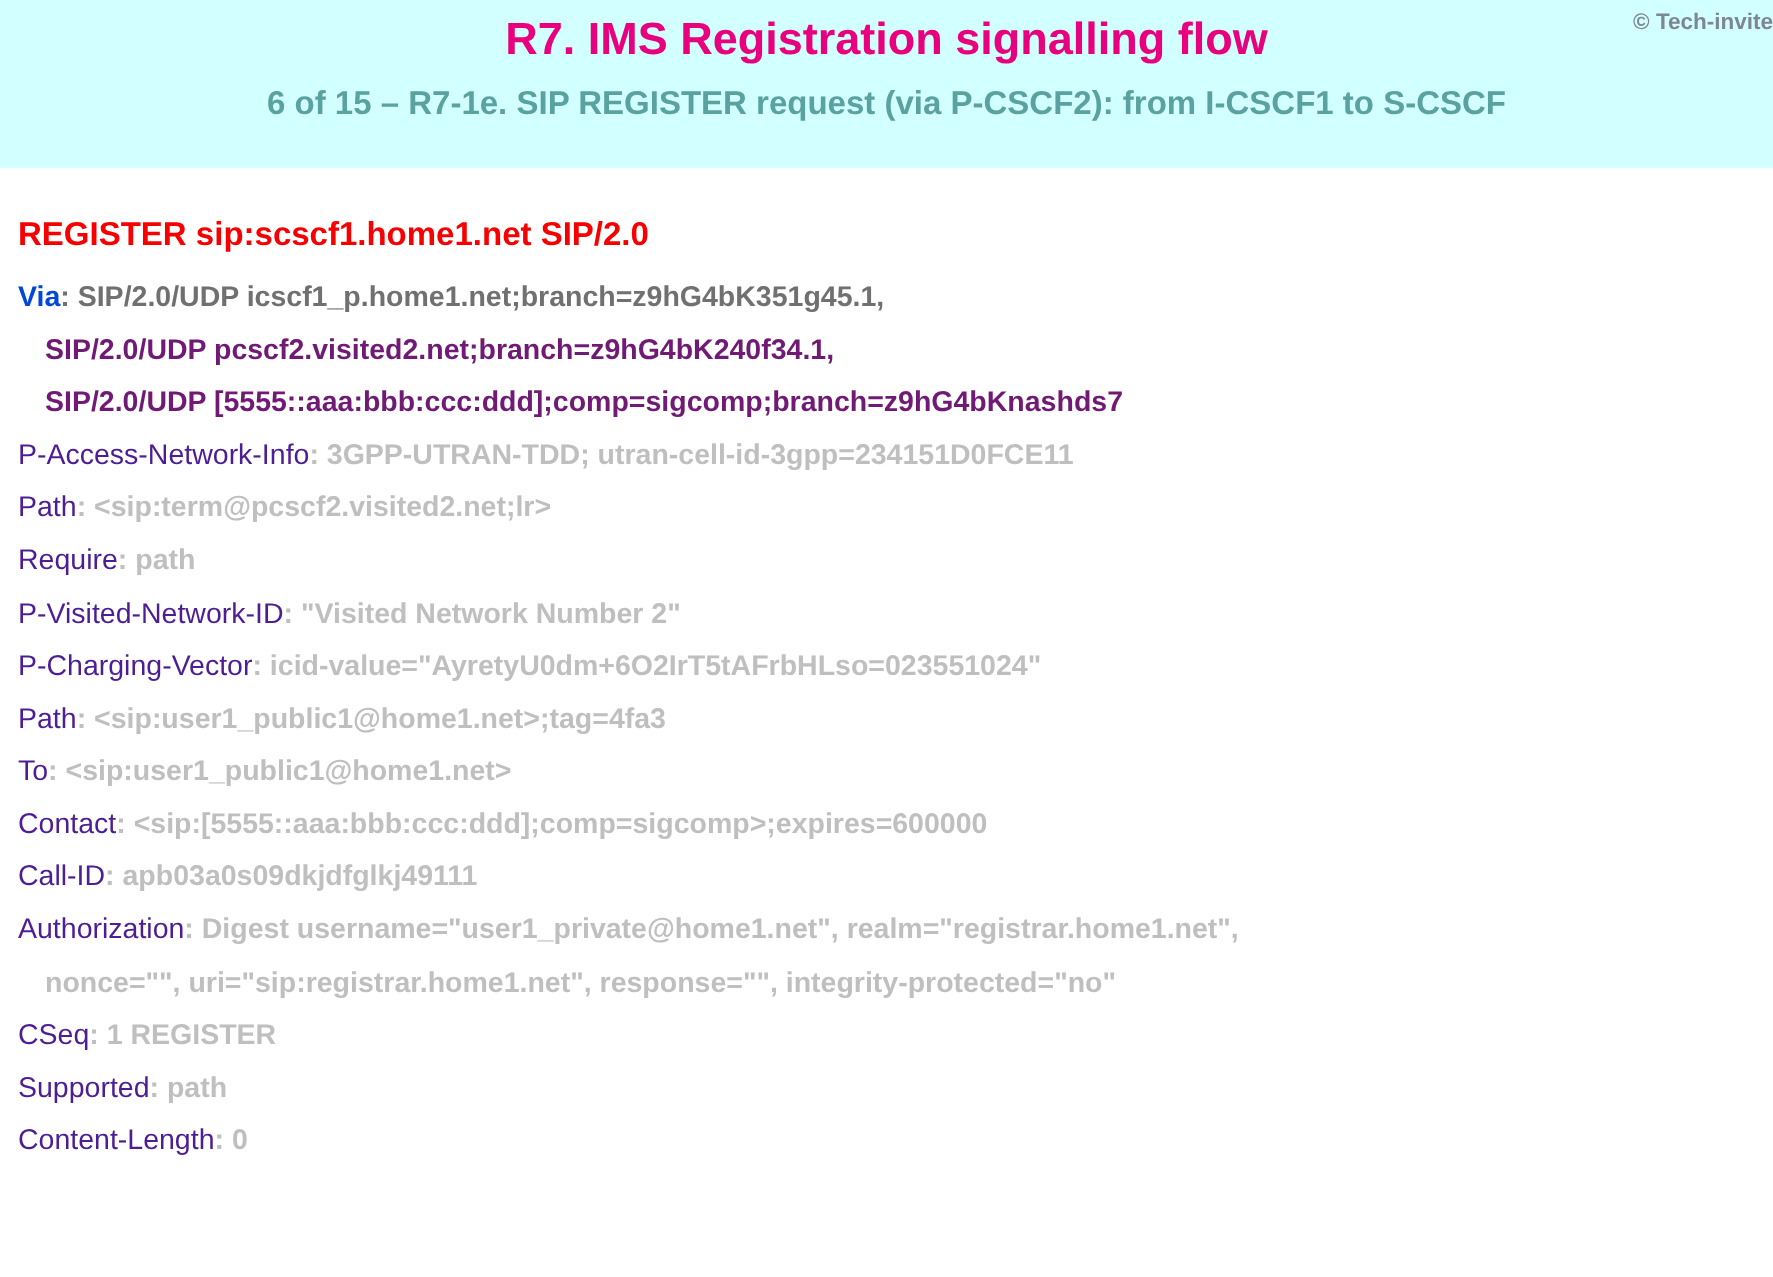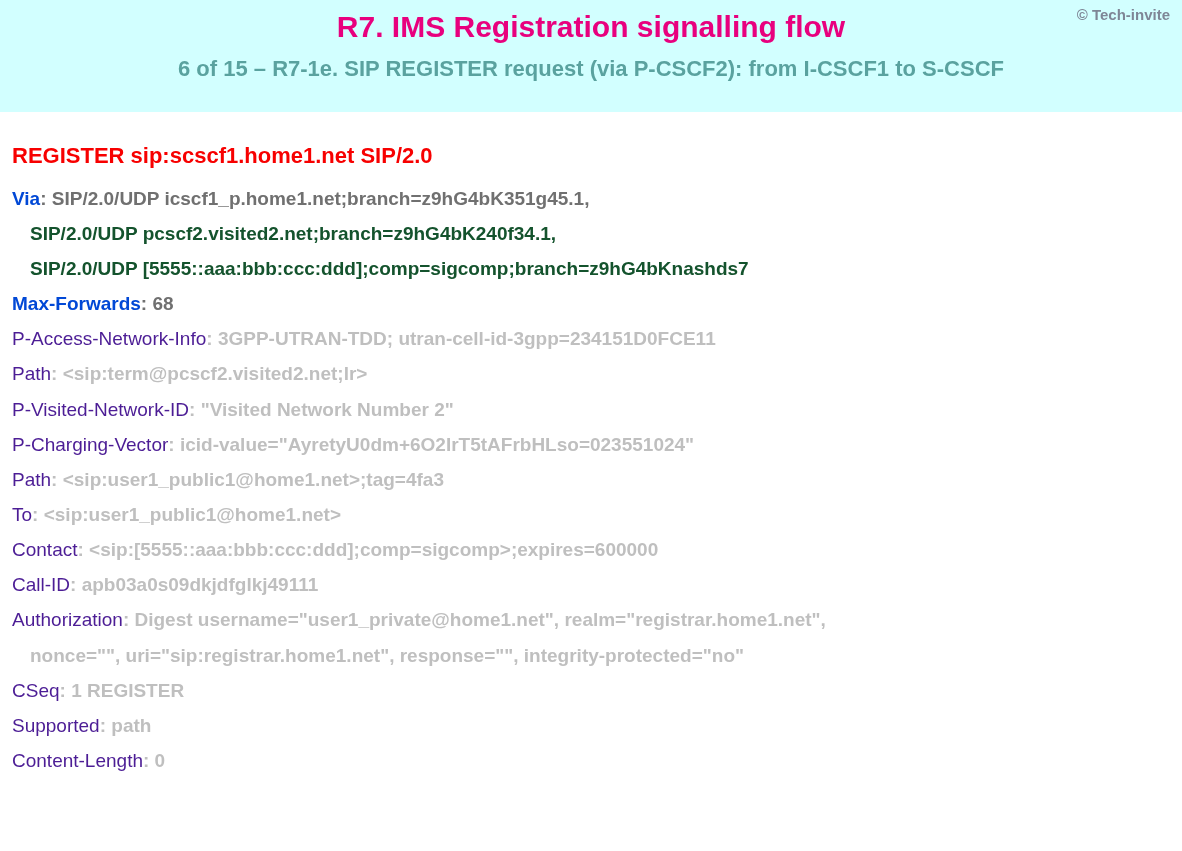--- a/index.html
+++ b/index.html
@@ -13,21 +13,21 @@
   }
   .banner {
     position: relative;
     background: #d2ffff;
     padding: 10px 0 18px 0;
     text-align: center;
   }
   .copyright {
     position: absolute;
     top: 6px;
-    right: 12px;
+    right: 0;
     color: #7e8696;
     font-size: 15px;
     font-weight: bold;
   }
   .title {
     color: #e8007e;
     font-size: 30px;
     font-weight: bold;
     margin: 0 0 10px 0;
   }
@@ -44,21 +44,21 @@
   }
   .request-line {
     font-weight: bold;
     color: #f70000;
     font-size: 22px;
     margin-bottom: 4px;
   }
   .hdr-line { white-space: pre; }
   .hdr-active-name { color: #0148d6; font-weight: bold; }
   .hdr-active-val  { color: #707070; font-weight: bold; }
-  .hdr-active-cont { color: #14532d; font-weight: bold; padding-left: 18px; display:block; }
+  .hdr-active-cont { color: #701a75; font-weight: bold; padding-left: 18px; display:block; }
   .hdr-faded-name  { color: #4c1d95; font-weight: normal; }
   .hdr-faded-val   { color: #bfbfbf; font-weight: bold; }
   .hdr-faded-cont  { color: #bfbfbf; font-weight: bold; padding-left: 18px; display:block; }
   .colon-active { color:#707070; font-weight:bold; }
   .colon-faded  { color:#bfbfbf; font-weight:bold; }
 </style>
 </head>
 <body>
 
 <div class="banner">
@@ -66,23 +66,23 @@
   <div class="title">R7. IMS Registration signalling flow</div>
   <div class="subtitle">6 of 15 – R7-1e. SIP REGISTER request (via P-CSCF2): from I-CSCF1 to S-CSCF</div>
 </div>
 
 <div class="body">
   <div class="request-line">REGISTER sip:scscf1.home1.net SIP/2.0</div>
   <div id="headers-container">
       <div class="hdr-line"><span class="hdr-active-name">Via</span><span class="colon-active">: </span><span class="hdr-active-val">SIP/2.0/UDP icscf1_p.home1.net;branch=z9hG4bK351g45.1,</span></div>
       <span class="hdr-active-cont">SIP/2.0/UDP pcscf2.visited2.net;branch=z9hG4bK240f34.1,</span>
       <span class="hdr-active-cont">SIP/2.0/UDP [5555::aaa:bbb:ccc:ddd];comp=sigcomp;branch=z9hG4bKnashds7</span>
-      <div class="hdr-line"><span class="hdr-active-name">Max-Forwards</span><span class="colon-active">: </span><span class="hdr-active-val">68</span></div>
       <div class="hdr-line"><span class="hdr-faded-name">P-Access-Network-Info</span><span class="colon-faded">: </span><span class="hdr-faded-val">3GPP-UTRAN-TDD; utran-cell-id-3gpp=234151D0FCE11</span></div>
       <div class="hdr-line"><span class="hdr-faded-name">Path</span><span class="colon-faded">: </span><span class="hdr-faded-val">&lt;sip:term@pcscf2.visited2.net;lr&gt;</span></div>
+      <div class="hdr-line"><span class="hdr-faded-name">Require</span><span class="colon-faded">: </span><span class="hdr-faded-val">path</span></div>
       <div class="hdr-line"><span class="hdr-faded-name">P-Visited-Network-ID</span><span class="colon-faded">: </span><span class="hdr-faded-val">"Visited Network Number 2"</span></div>
       <div class="hdr-line"><span class="hdr-faded-name">P-Charging-Vector</span><span class="colon-faded">: </span><span class="hdr-faded-val">icid-value="AyretyU0dm+6O2IrT5tAFrbHLso=023551024"</span></div>
       <div class="hdr-line"><span class="hdr-faded-name">Path</span><span class="colon-faded">: </span><span class="hdr-faded-val">&lt;sip:user1_public1@home1.net&gt;;tag=4fa3</span></div>
       <div class="hdr-line"><span class="hdr-faded-name">To</span><span class="colon-faded">: </span><span class="hdr-faded-val">&lt;sip:user1_public1@home1.net&gt;</span></div>
       <div class="hdr-line"><span class="hdr-faded-name">Contact</span><span class="colon-faded">: </span><span class="hdr-faded-val">&lt;sip:[5555::aaa:bbb:ccc:ddd];comp=sigcomp&gt;;expires=600000</span></div>
       <div class="hdr-line"><span class="hdr-faded-name">Call-ID</span><span class="colon-faded">: </span><span class="hdr-faded-val">apb03a0s09dkjdfglkj49111</span></div>
       <div class="hdr-line"><span class="hdr-faded-name">Authorization</span><span class="colon-faded">: </span><span class="hdr-faded-val">Digest username="user1_private@home1.net", realm="registrar.home1.net",</span></div>
       <span class="hdr-faded-cont">nonce="", uri="sip:registrar.home1.net", response="", integrity-protected="no"</span>
       <div class="hdr-line"><span class="hdr-faded-name">CSeq</span><span class="colon-faded">: </span><span class="hdr-faded-val">1 REGISTER</span></div>
       <div class="hdr-line"><span class="hdr-faded-name">Supported</span><span class="colon-faded">: </span><span class="hdr-faded-val">path</span></div>

